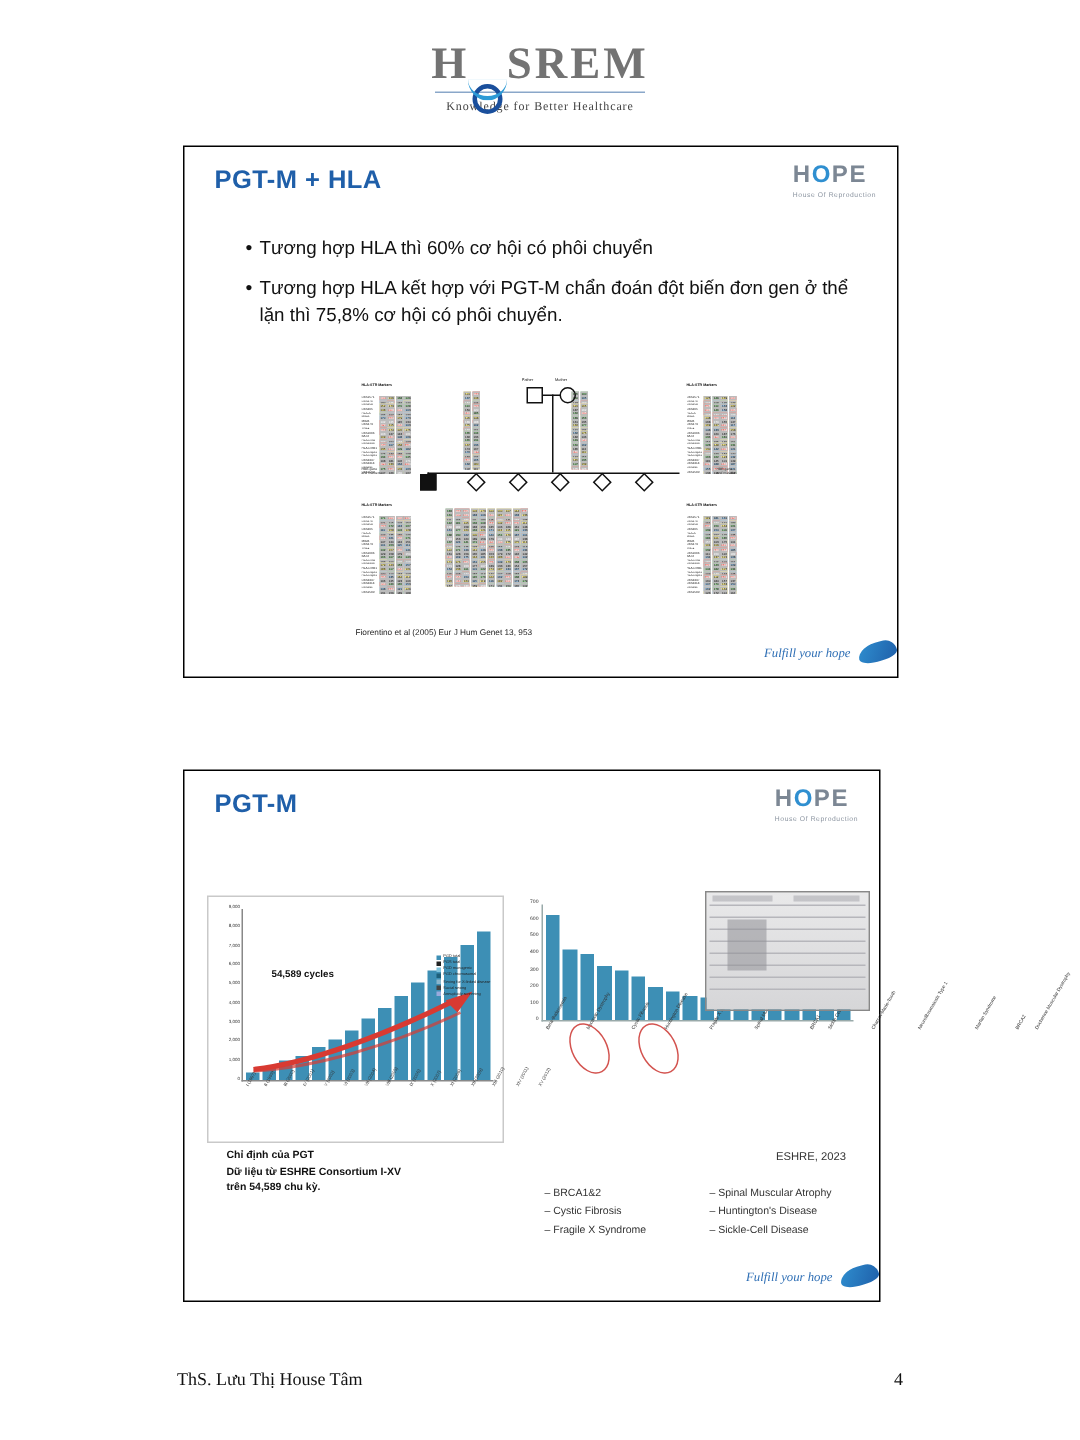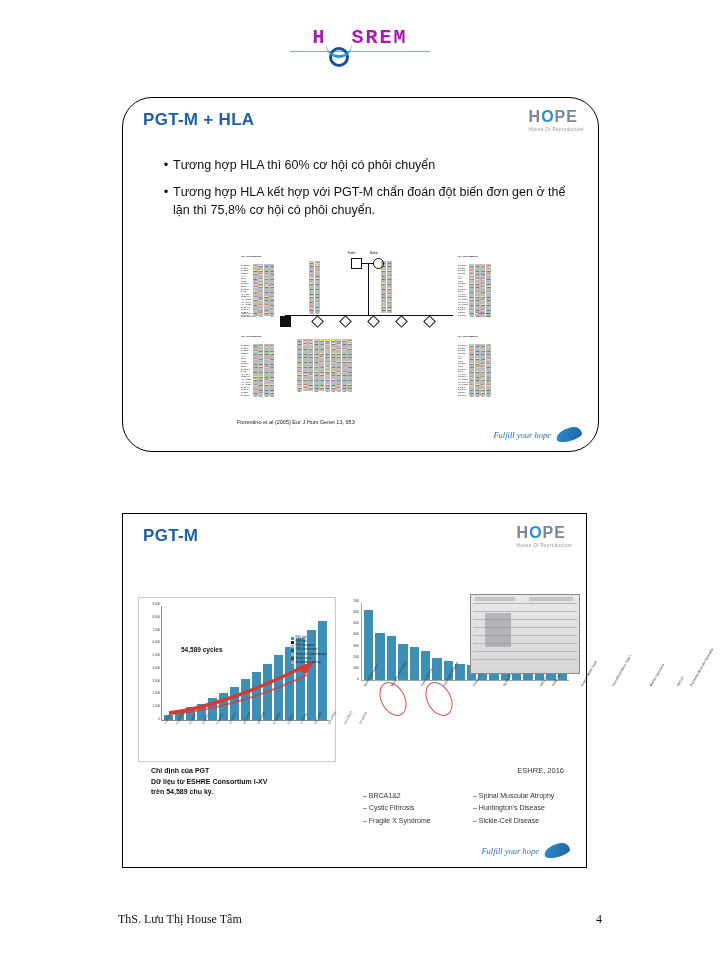--- a/index.html
+++ b/index.html
@@ -17,25 +17,25 @@
 
   
   .hosrem-logo {
     position: absolute;
     top: 28px;
     left: 0;
     width: 720px;
     text-align: center;
   }
   .hosrem-word {
-    font-family: Liberation Mono, monospace;
+    font-family: Liberation Serif, serif;
     font-weight: bold;
-    font-size: 20px;
+    font-size: 30px;
     letter-spacing: 2px;
-    color: #a21caf;
+    color: #737373;
     line-height: 1;
     display: inline-block;
     position: relative;
   }
   .hosrem-o {
     display: inline-block;
     position: relative;
     width: 25px;
   }
   .hosrem-o .ring {
@@ -76,21 +76,20 @@
     position: absolute;
     border: 1px solid #000;
     background: #fff;
     box-sizing: border-box;
   }
   #slide-top {
     left: 122px;
     top: 97px;
     width: 477px;
     height: 355px;
-    border-radius: 30px;
   }
   #slide-bottom {
     left: 122px;
     top: 513px;
     width: 465px;
     height: 355px;
   }
 
   .slide-title {
     position: absolute;
@@ -122,21 +121,21 @@
   .hope-sub {
     font-size: 4.5px;
     letter-spacing: 0.4px;
     color: #8b94a0;
     margin-top: 1px;
   }
 
   
   .fulfill {
     position: absolute;
-    right: 16px;
+    right: 0;
     bottom: 10px;
     display: flex;
     align-items: center;
     gap: 5px;
   }
   .fulfill-text {
     font-size: 8.5px;
     color: #2f6fb5;
     font-style: italic;
     font-family: "Liberation Serif", serif;
@@ -497,20 +496,21 @@
   }
 </style>
 </head>
 <body>
 
 <div class="hosrem-logo">
   <div class="hosrem-word">
     <span>H</span><span class="hosrem-o"><span class="ring"></span><span class="swoosh"></span></span><span>SREM</span>
   </div>
   <div class="hosrem-rule"></div>
+  <div class="hosrem-tag">Knowledge for Better Healthcare</div>
 </div>
 
 <div class="slide" id="slide-top">
 
   <div class="slide-title">PGT-M + HLA</div>
 
   <div class="hope-logo">
     <div class="hope-word">
       <span>H</span><span class="hope-o">O</span><span>PE</span>
     </div>
@@ -756,21 +756,21 @@
     <div class="blk" style="left:4px; top:2px; width:40px; height:4px; opacity:.4;"></div>
     <div class="blk" style="left:58px; top:2px; width:44px; height:4px; opacity:.4;"></div>
   </div>
 
   <div class="caption-left">
     <div>Chỉ định của PGT</div>
     <div>Dữ liệu từ ESHRE Consortium I-XV</div>
     <div>trên 54,589 chu kỳ.</div>
   </div>
 
-  <div class="eshre-src">ESHRE, 2016</div>
+  <div class="eshre-src">ESHRE, 2023</div>
 
   <div class="disease-list">
     <ul id="disease-col1">
         <li>BRCA1&amp;2</li>
         <li>Cystic Fibrosis</li>
         <li>Fragile X Syndrome</li>
       </ul>
     <ul id="disease-col2">
         <li>Spinal Muscular Atrophy</li>
         <li>Huntington's Disease</li>

